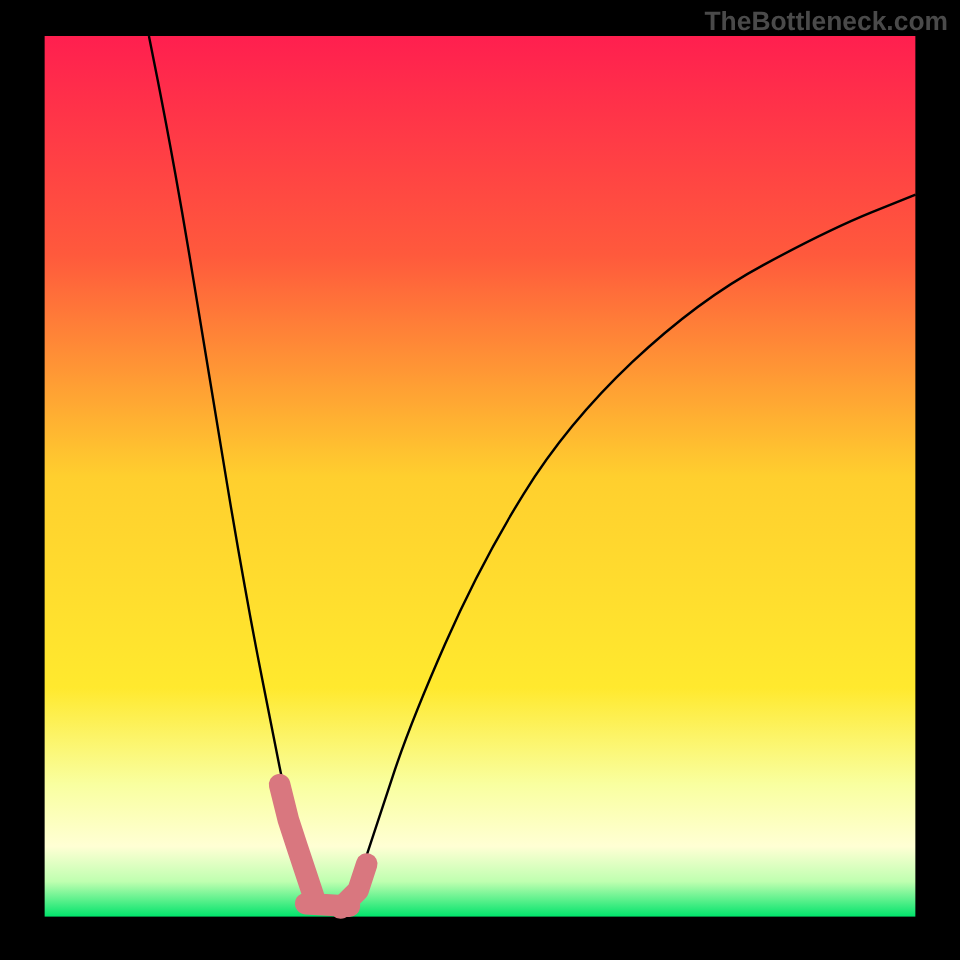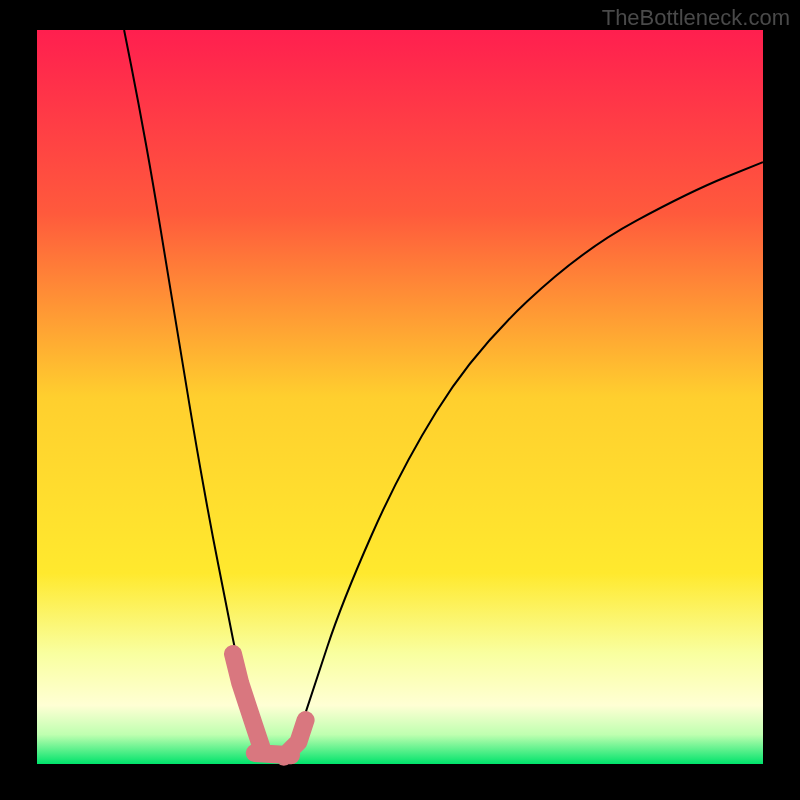--- a/index.html
+++ b/index.html
@@ -10,21 +10,21 @@
     position: relative;
     overflow: hidden;
     font-family: Arial, Helvetica, sans-serif;
   }
   .watermark {
     position: absolute;
     top: 5px;
     right: 10px;
     color: #4a4a4a;
     font-size: 22px;
-    font-weight: 400;
+    font-weight: 700;
     z-index: 10;
   }
   .plot-area {
     position: absolute;
     left: 37px;
     top: 30px;
     width: 726px;
     height: 734px;
     overflow: visible;
   }

